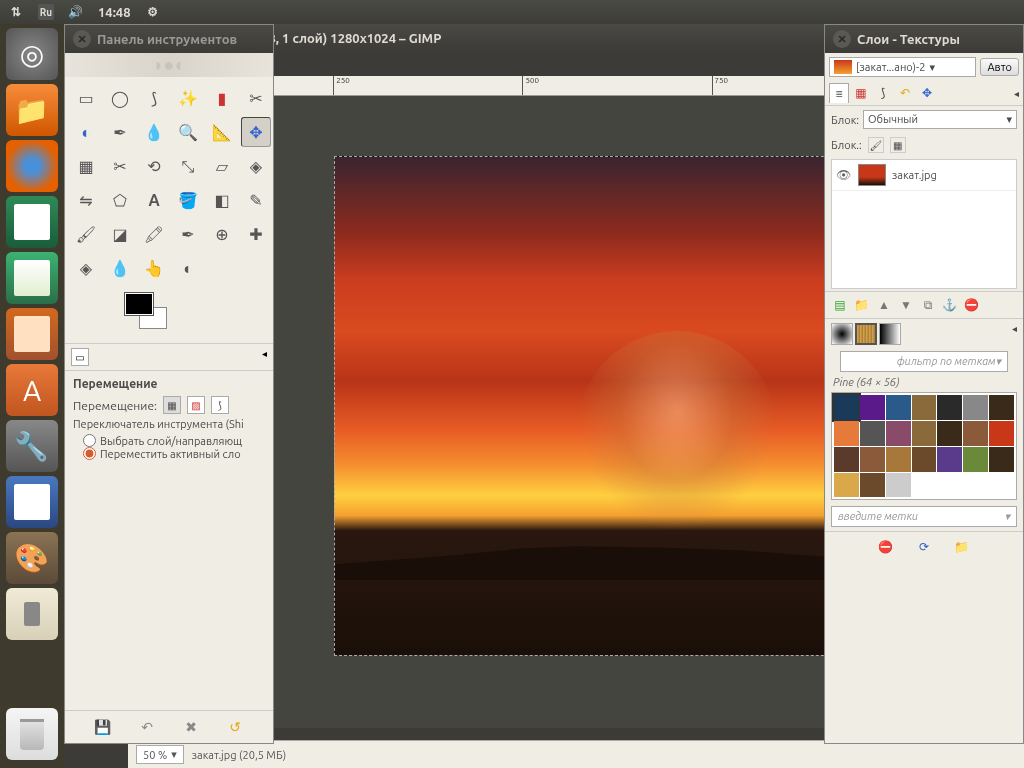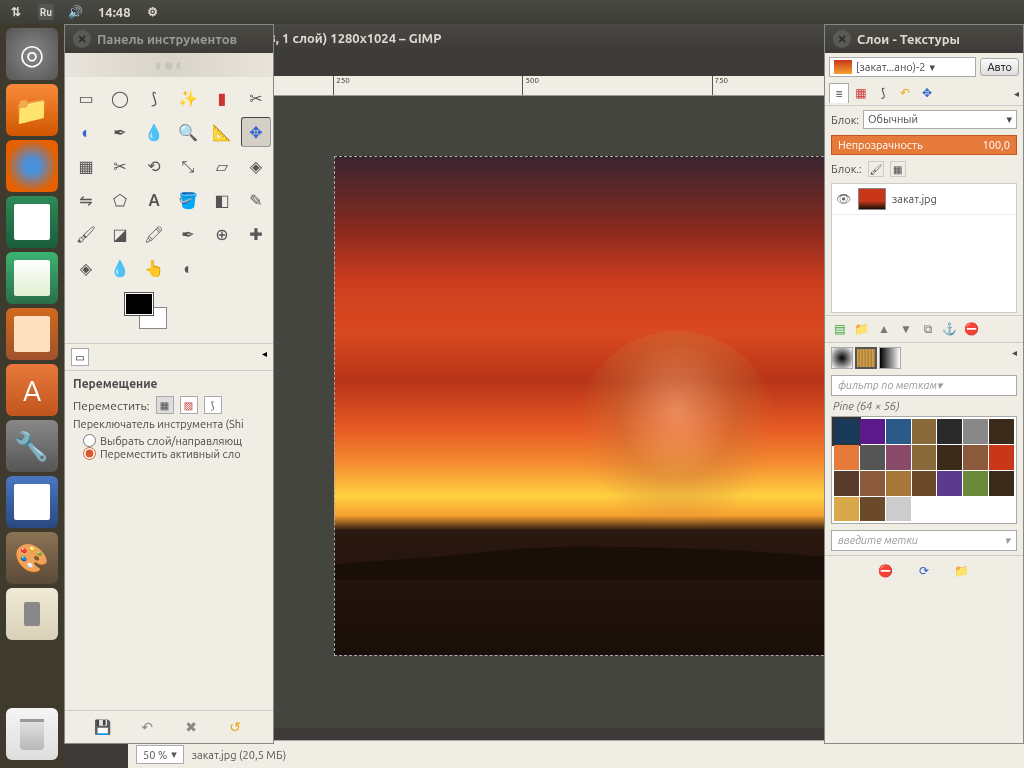--- a/index.html
+++ b/index.html
@@ -96,21 +96,21 @@
 .eye { width: 16px; font-size: 12px; color: #666; }
 .layer-thumb { width: 28px; height: 22px; background: linear-gradient(#c83818 60%, #1a0f08); border: 1px solid #888; }
 
 .layer-buttons { display: flex; gap: 4px; padding: 4px 6px; border-top: 1px solid #ccc; flex-wrap: wrap; }
 .lbtn { width: 18px; height: 18px; display: flex; align-items: center; justify-content: center; font-size: 12px; color: #777; }
 
 .pattern-tabs { display: flex; gap: 2px; padding: 4px 6px; border-top: 1px solid #ccc; }
 .pat-tab { width: 22px; height: 22px; border: 1px solid #aaa; }
 .pat-tab.active { border: 2px solid #555; }
 
-.filter-input { margin: 2px 6px; border: 1px solid #aaa; background: #fff; padding: 3px 6px; font-style: italic; color: #999; font-size: 11px; display: flex; justify-content: flex-start; }
+.filter-input { margin: 2px 15px; border: 1px solid #aaa; background: #fff; padding: 3px 6px; font-style: italic; color: #999; font-size: 11px; display: flex; justify-content: flex-end; }
 .pattern-name { padding: 2px 8px; font-style: italic; color: #666; font-size: 11px; }
 .pattern-grid { margin: 2px 6px; border: 1px solid #aaa; background: #fff; display: grid; grid-template-columns: repeat(7, 1fr); gap: 1px; padding: 2px; }
 .pattern-cell { aspect-ratio: 1; background: #888; }
 .pattern-cell.sel { outline: 2px solid #333; }
 
 .tags-input { margin: 4px 6px; border: 1px solid #aaa; background: #fff; padding: 3px 6px; font-style: italic; color: #999; font-size: 11px; display: flex; justify-content: space-between; }
 .pattern-footer { display: flex; gap: 20px; padding: 6px; justify-content: center; border-top: 1px solid #ccc; }
 
 </style>
 </head>
@@ -221,21 +221,21 @@
       <div class="fg-sw"></div>
     </div>
   </div>
   <div style="border-top:1px solid #ccc;padding:4px 6px;display:flex;justify-content:space-between">
     <span class="mini-icon">▭</span>
     <span style="font-size:10px">◂</span>
   </div>
   <div class="tool-options">
     <h4>Перемещение</h4>
     <div class="opt-row">
-      <span>Переместить:</span>
+      <span>Перемещение:</span>
       <span class="mini-icon" style="background:#ddd">▦</span>
       <span class="mini-icon" style="color:#c33">▨</span>
       <span class="mini-icon">⟆</span>
     </div>
     <div style="font-size:11px;margin:4px 0">Переключатель инструмента  (Shi</div>
     <label class="radio">
         <input type="radio" name="mv" style=""> 
         <span>Выбрать слой/направляющ</span>
       </label>
     <label class="radio">
@@ -271,24 +271,20 @@
     <span class="dock-tab" style="color:#e6a817">↶</span>
     <span class="dock-tab" style="color:#36c">✥</span>
     <span style="margin-left:auto;font-size:10px">◂</span>
   </div>
   <div class="mode-row">
     <span>Блок:</span>
     <div class="mode-select">
       <span>Обычный</span>
         <span>▾</span>
     </div>
-  </div>
-  <div class="opacity-bar">
-    <span>Непрозрачность</span>
-    <span>100,0</span>
   </div>
   <div class="lock-row">
     <span>Блок.:</span>
     <span class="lock-ic">🖌</span>
     <span class="lock-ic">▦</span>
   </div>
   <div class="layers-list">
     <div class="layer-item">
       <span class="eye">👁</span>
       <span class="layer-thumb"></span>

